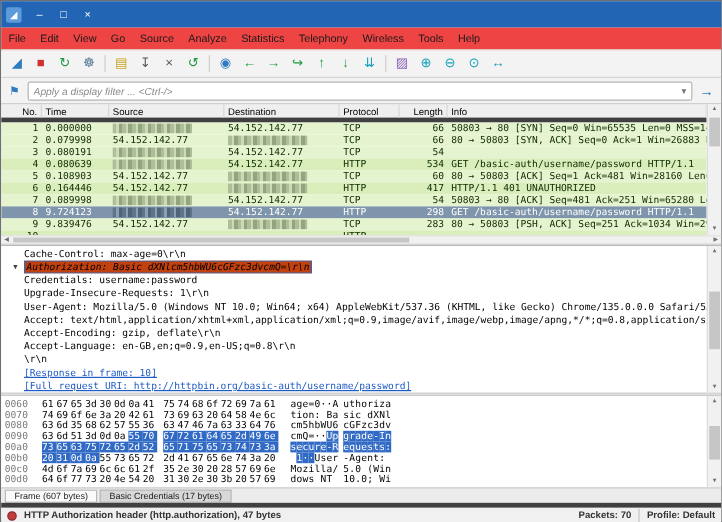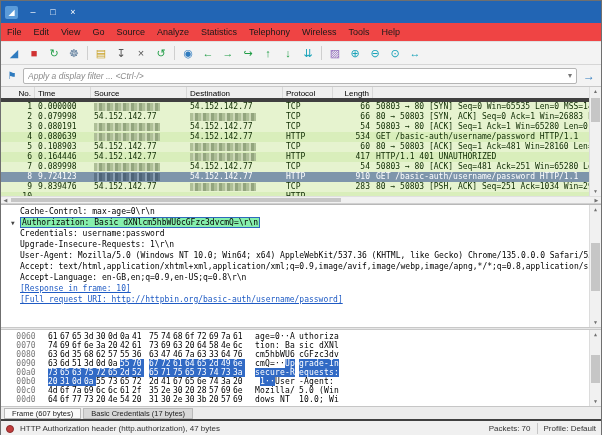--- a/index.html
+++ b/index.html
@@ -78,48 +78,48 @@
 
   
   .details { flex: none; height: 123px; background: #fff; border-top: 1px solid #b8b8b8;
              font-family: "DejaVu Sans Mono", monospace; font-size: 8px; position: relative;
              padding: 1px 12px 0 0; overflow: hidden; }
   .dt-line { height: 11px; line-height: 11px; white-space: nowrap; overflow: hidden;
              padding-left: 10px; color: #000; display: flex; align-items: center; }
   .dt-line.child { }
   .dt-exp { width: 9px; flex: none; font-size: 6px; color: #444; }
   .dt-text { white-space: pre; }
-  .dt-text.sel { background: #86efac; box-shadow: inset 0 0 0 1px #2e69bd; padding: 0 2px; }
+  .dt-text.sel { background: #c2410c; box-shadow: inset 0 0 0 1px #2e69bd; padding: 0 2px; font-style: italic; }
   .dt-text.link { color: #1f5bc4; text-decoration: underline; }
 
   .splitter { height: 3px; flex: none; background: #e6e6e6; border-top: 1px solid #c9c9c9;
               border-bottom: 1px solid #c9c9c9; }
 
   
   .hexpane { flex: none; height: 76px; background: #fff; position: relative;
              font-family: "DejaVu Sans Mono", monospace; font-size: 8px; padding: 2px 12px 0 0; overflow: hidden; }
   .hx-row { height: 9px; line-height: 9px; white-space: nowrap; }
-  .hx-off { display: inline-block; width: 47px; padding-left: 3px; color: #7a7a7a; text-align: center; }
+  .hx-off { display: inline-block; width: 34px; padding-left: 3px; color: #7a7a7a; }
   .hx-byte { display: inline-block; width: 12px; }
   .hx-byte.g { margin-left: 5px; }
   .hx-gap { display: inline-block; width: 10px; }
   .hx-ch { display: inline-block; width: 5px; }
   .hx-ch.g { margin-left: 4px; }
   .hl { background: #316ac5; color: #fff; }
 
   
   .byte-tabs { height: 13px; flex: none; background: #ececec; border-top: 1px solid #c6c6c6;
                display: flex; align-items: center; padding-left: 3px; gap: 2px; font-size: 7.5px; color: #222; }
   .byte-tab { padding: 0 7px; height: 11px; line-height: 10px; background: #d8d8d8;
               border: 1px solid #b9b9b9; }
   .byte-tab.active { background: #fafafa; }
 
   
-  .statusbar { height: 17px; flex: none; background: #f0f0f0; border-top: 2px solid #404040;
-               display: flex; align-items: center; padding: 0 5px; gap: 6px; font-size: 8px; color: #333; }
+  .statusbar { height: 17px; flex: none; background: #f0f0f0; border-top: 4px solid #404040;
+               display: flex; align-items: center; padding: 0 5px; gap: 6px; font-size: 8px; color: #333; font-weight: bold; }
   .expert-dot { width: 8px; height: 8px; border-radius: 50%; background: #c23b3b;
                 border: 1px solid #8a2b2b; flex: none; }
   .sb-left { flex: 1; white-space: nowrap; overflow: hidden; }
   .sb-sep { width: 1px; height: 11px; background: #c6c6c6; }
 </style>
 </head>
 <body>
 
 <div class="app">
 
@@ -181,20 +181,21 @@
 
   <div class="packet-pane">
     <div class="pl-main">
       <div class="pl-header">
           <span class="pl-cell c0">No.</span>
           <span class="pl-cell c1">Time</span>
           <span class="pl-cell c2">Source</span>
           <span class="pl-cell c3">Destination</span>
           <span class="pl-cell c4">Protocol</span>
           <span class="pl-cell c5">Length</span>
+          <span class="pl-cell c6">Info</span>
         </div>
       <div class="pl-body">
           <div class="pl-row tcp">
             <span class="pl-cell c0">1</span>
             <span class="pl-cell c1">0.000000</span>
             <span class="pl-cell c2"><span class="redacted"></span></span>
             <span class="pl-cell c3">54.152.142.77</span>
             <span class="pl-cell c4">TCP</span>
             <span class="pl-cell c5">66</span>
             <span class="pl-cell c6">50803 → 80 [SYN] Seq=0 Win=65535 Len=0 MSS=1460 WS=256 SACK_PERM</span>
@@ -208,21 +209,20 @@
             <span class="pl-cell c5">66</span>
             <span class="pl-cell c6">80 → 50803 [SYN, ACK] Seq=0 Ack=1 Win=26883 Len=0 MSS=1460 SACK_PERM</span>
           </div>
           <div class="pl-row tcp">
             <span class="pl-cell c0">3</span>
             <span class="pl-cell c1">0.080191</span>
             <span class="pl-cell c2"><span class="redacted"></span></span>
             <span class="pl-cell c3">54.152.142.77</span>
             <span class="pl-cell c4">TCP</span>
             <span class="pl-cell c5">54</span>
-            <span class="pl-cell c6">50803 → 80 [ACK] Seq=1 Ack=1 Win=65280 Len=0</span>
           </div>
           <div class="pl-row http">
             <span class="pl-cell c0">4</span>
             <span class="pl-cell c1">0.080639</span>
             <span class="pl-cell c2"><span class="redacted"></span></span>
             <span class="pl-cell c3">54.152.142.77</span>
             <span class="pl-cell c4">HTTP</span>
             <span class="pl-cell c5">534</span>
             <span class="pl-cell c6">GET /basic-auth/username/password HTTP/1.1 </span>
           </div>
@@ -252,21 +252,21 @@
             <span class="pl-cell c4">TCP</span>
             <span class="pl-cell c5">54</span>
             <span class="pl-cell c6">50803 → 80 [ACK] Seq=481 Ack=251 Win=65280 Len=0</span>
           </div>
           <div class="pl-row http selected">
             <span class="pl-cell c0">8</span>
             <span class="pl-cell c1">9.724123</span>
             <span class="pl-cell c2"><span class="redacted"></span></span>
             <span class="pl-cell c3">54.152.142.77</span>
             <span class="pl-cell c4">HTTP</span>
-            <span class="pl-cell c5">910</span>
+            <span class="pl-cell c5">298</span>
             <span class="pl-cell c6">GET /basic-auth/username/password HTTP/1.1 </span>
           </div>
           <div class="pl-row tcp">
             <span class="pl-cell c0">9</span>
             <span class="pl-cell c1">9.839476</span>
             <span class="pl-cell c2">54.152.142.77</span>
             <span class="pl-cell c3"><span class="redacted"></span></span>
             <span class="pl-cell c4">TCP</span>
             <span class="pl-cell c5">283</span>
             <span class="pl-cell c6">80 → 50803 [PSH, ACK] Seq=251 Ack=1034 Win=29184 Len=229</span>
@@ -320,21 +320,29 @@
       <div class="dt-line">
         <span class="dt-exp"></span>
         <span class="dt-text">User-Agent: Mozilla/5.0 (Windows NT 10.0; Win64; x64) AppleWebKit/537.36 (KHTML, like Gecko) Chrome/135.0.0.0 Safari/537.36 Edg/135.0.0.0\r\n</span>
       </div>
       <div class="dt-line">
         <span class="dt-exp"></span>
         <span class="dt-text">Accept: text/html,application/xhtml+xml,application/xml;q=0.9,image/avif,image/webp,image/apng,*/*;q=0.8,application/signed-exchange;v=b3;q=0.7\r\n</span>
       </div>
       <div class="dt-line">
         <span class="dt-exp"></span>
+        <span class="dt-text">Accept-Encoding: gzip, deflate\r\n</span>
+      </div>
+      <div class="dt-line">
+        <span class="dt-exp"></span>
         <span class="dt-text">Accept-Language: en-GB,en;q=0.9,en-US;q=0.8\r\n</span>
+      </div>
+      <div class="dt-line">
+        <span class="dt-exp"></span>
+        <span class="dt-text">\r\n</span>
       </div>
       <div class="dt-line">
         <span class="dt-exp"></span>
         <span class="dt-text link">[Response in frame: 10]</span>
       </div>
       <div class="dt-line">
         <span class="dt-exp"></span>
         <span class="dt-text link">[Full request URI: http://httpbin.org/basic-auth/username/password]</span>
       </div>
     </div>

